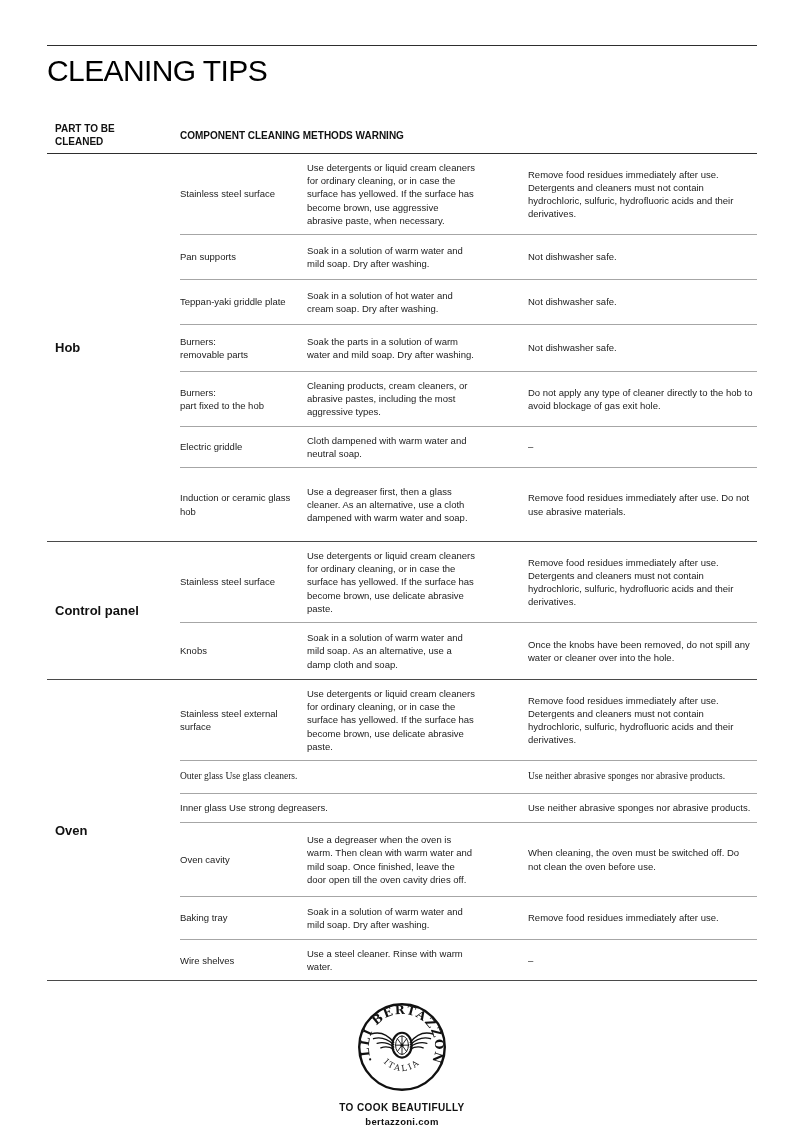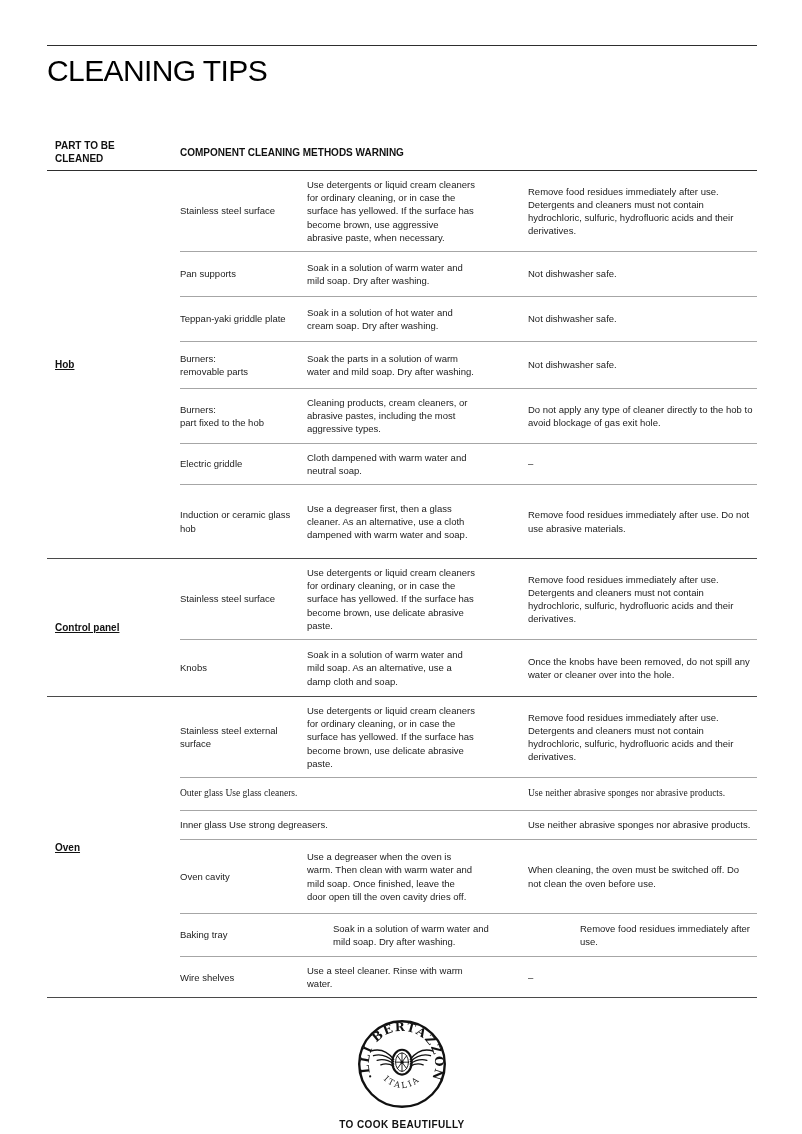--- a/index.html
+++ b/index.html
@@ -14,34 +14,34 @@
 
   .top-rule { margin-top: 45px; border-top: 1.3px solid #2e2e2e; }
 
   h1.title {
     margin-top: 8px;
     font-size: 30px; font-weight: normal; letter-spacing: -0.6px;
     color: #000;
   }
 
   .thead {
-    margin-top: 51px;
+    margin-top: 34px;
     display: flex; align-items: center;
     border-bottom: 1.4px solid #2e2e2e;
     padding-bottom: 5px;
     font-size: 10px; font-weight: bold; line-height: 13px; color: #111;
   }
   .th-part { width: 133px; padding-left: 8px; white-space: pre-line; flex: none; }
   .th-rest { flex: 1; }
 
   .section { display: flex; border-bottom: 1px solid #4a4a4a; }
   .part-label {
     width: 133px; flex: none; padding-left: 8px;
     display: flex; align-items: center;
-    font-size: 10px; font-weight: bold; color: #111; text-decoration: underline;
+    font-size: 13px; font-weight: bold; color: #111;
   }
   .rows { flex: 1; display: flex; flex-direction: column; }
   .row {
     display: grid; grid-template-columns: 127px 193px 1fr;
     align-items: center;
     border-bottom: 1px solid #a6a6a6;
   }
   .row:last-child { border-bottom: none; }
   .cell {
     font-size: 9.5px; line-height: 13.2px; color: #222;
@@ -151,21 +151,21 @@
               </div>
               <div class="row" style="min-height: 29px;">
                 <div class="cell component merged">Inner glass Use strong degreasers.</div>
                 <div class="cell warning">Use neither abrasive sponges nor abrasive products.</div>
               </div>
               <div class="row" style="min-height: 74px;">
                 <div class="cell component">Oven cavity</div>
                 <div class="cell methods">Use a degreaser when the oven is warm. Then clean with warm water and mild soap. Once finished, leave the door open till the oven cavity dries off.</div>
                 <div class="cell warning">When cleaning, the oven must be switched off. Do not clean the oven before use.</div>
               </div>
-              <div class="row" style="min-height: 43px; gap: 26px;">
+              <div class="row" style="min-height: 43px;">
                 <div class="cell component">Baking tray</div>
                 <div class="cell methods">Soak in a solution of warm water and mild soap. Dry after washing.</div>
                 <div class="cell warning">Remove food residues immediately after use.</div>
               </div>
               <div class="row" style="min-height: 37px;">
                 <div class="cell component">Wire shelves</div>
                 <div class="cell methods">Use a steel cleaner. Rinse with warm water.</div>
                 <div class="cell warning">–</div>
               </div>
             </div>

